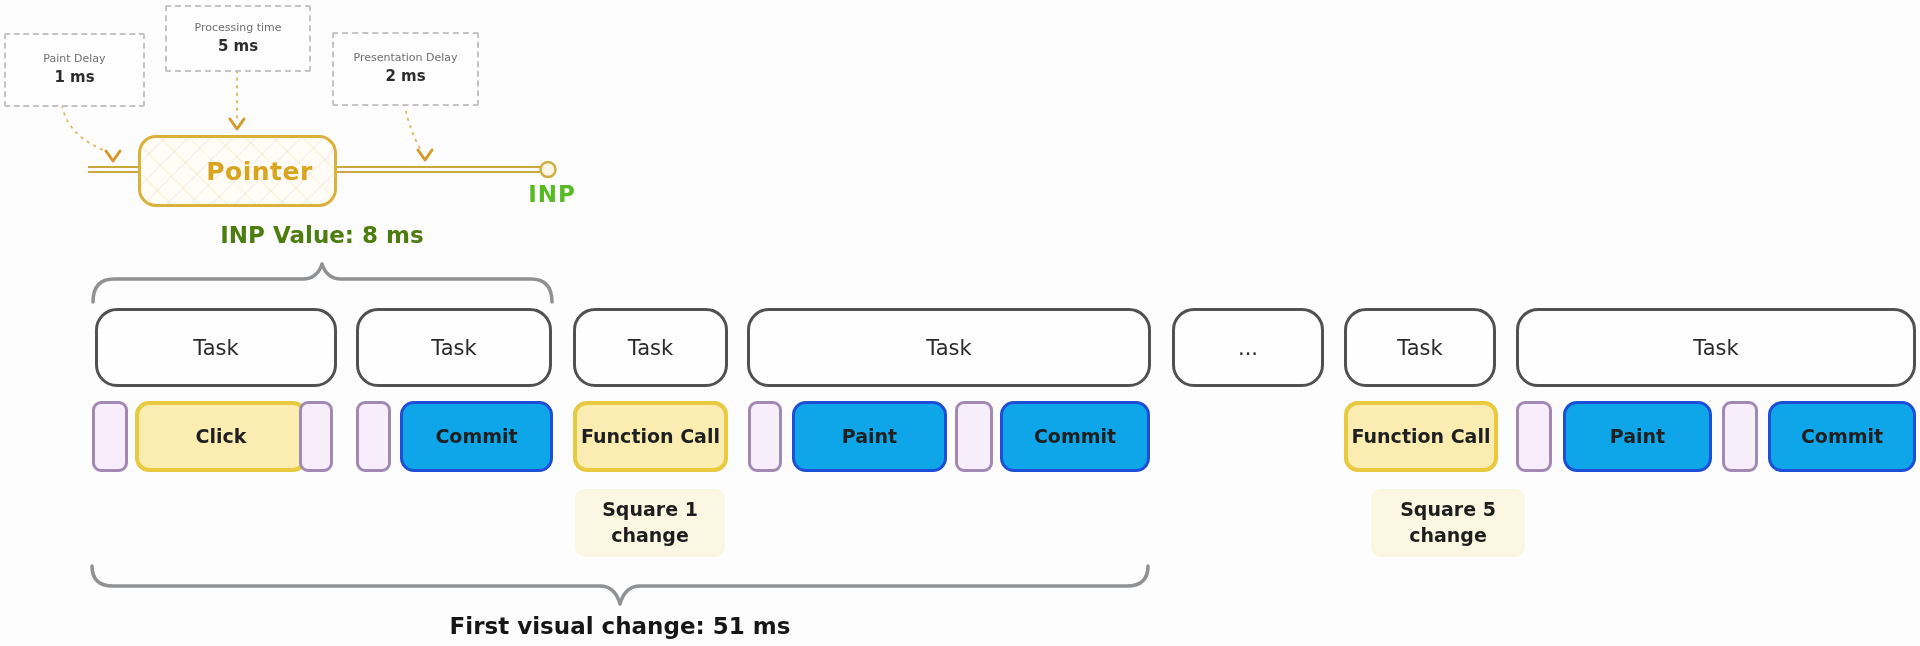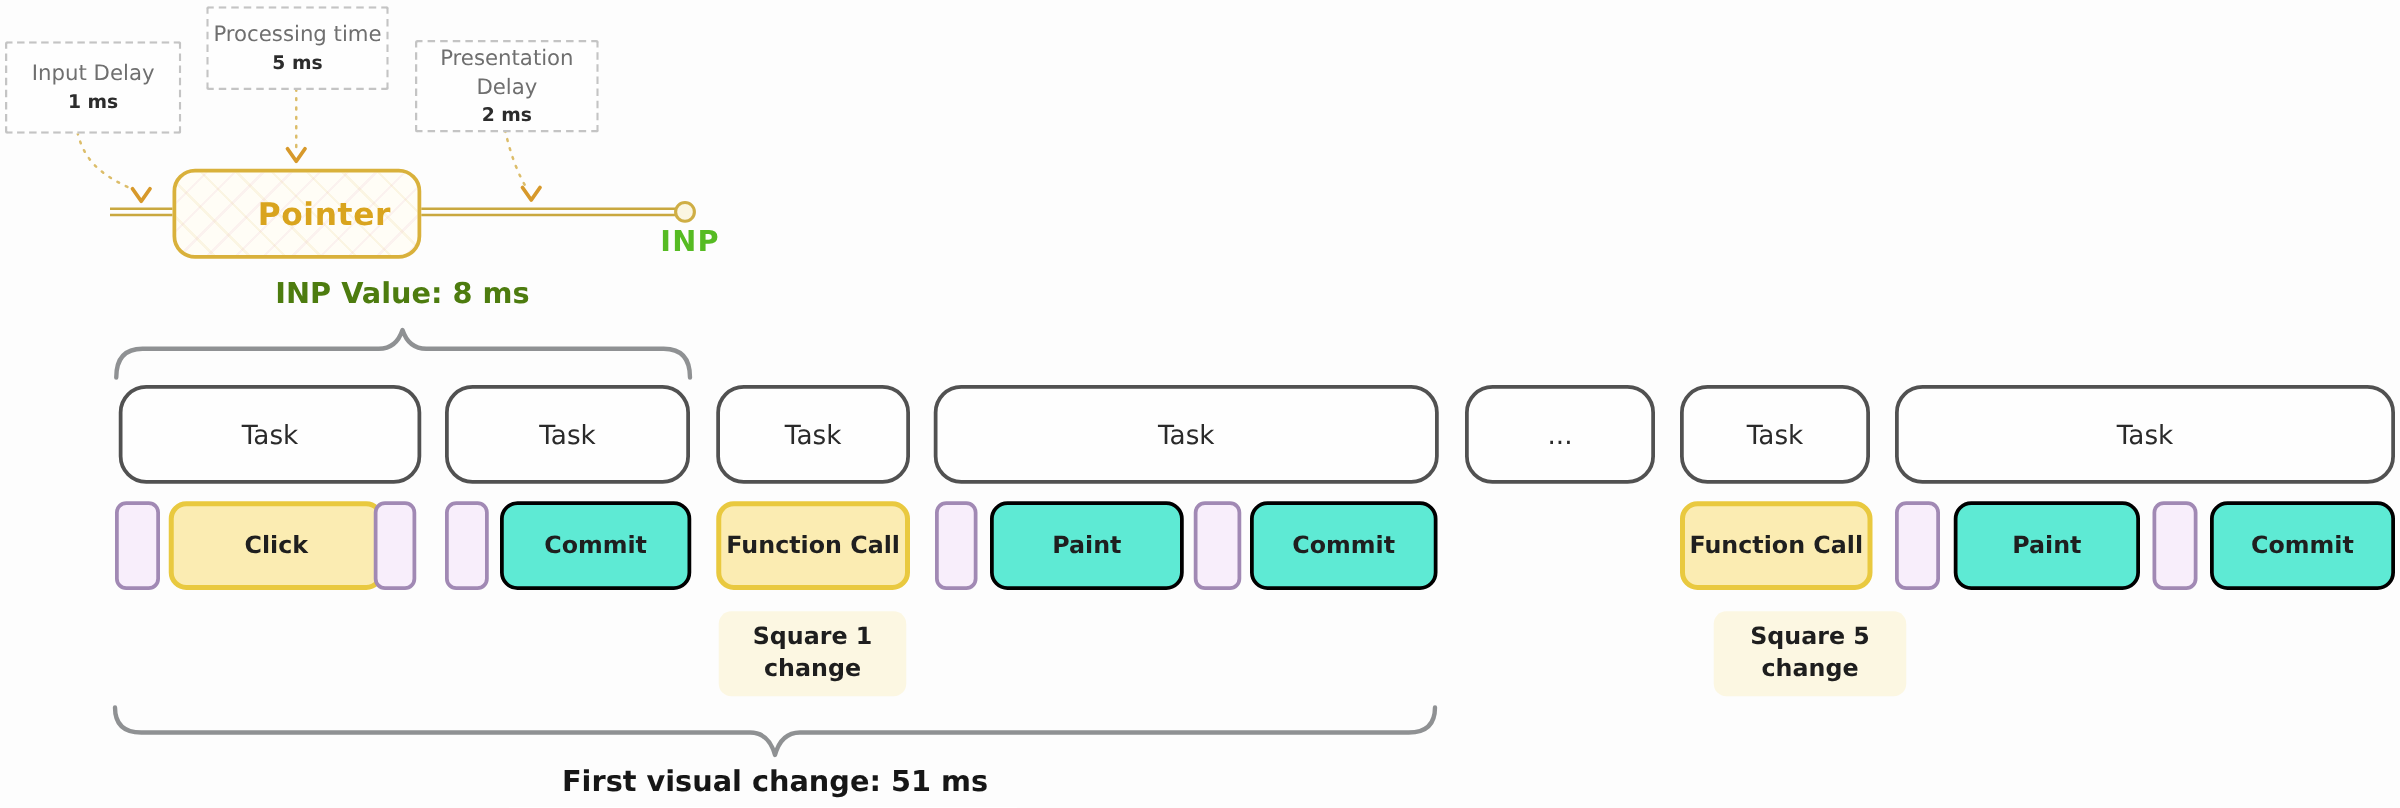--- a/index.html
+++ b/index.html
@@ -14,21 +14,21 @@
 
   
   .ann{
     position:absolute;
     border:2px dashed #c4c4c4;
     background:#fefefe;
     border-radius:2px;
     display:flex;flex-direction:column;align-items:center;justify-content:center;
     text-align:center;line-height:1.35;
   }
-  .ann-label{font-size:17px;color:#6f6f6f;}
+  .ann-label{font-size:11px;color:#6f6f6f;}
   .ann-value{font-size:15px;color:#2c2c2c;font-weight:700;}
 
   
   .pointer-box{
     position:absolute;left:138px;top:135px;width:199px;height:72px;
     border:3px solid #d9b13b;border-radius:18px;
     background:
       repeating-linear-gradient(135deg, rgba(226,165,190,0.12) 0 2px, transparent 2px 16px),
       repeating-linear-gradient(45deg, rgba(217,177,59,0.10) 0 2px, transparent 2px 20px),
       #fffdf6;
@@ -57,21 +57,21 @@
 
   
   .seg{
     position:absolute;top:401px;height:71px;
     display:flex;align-items:center;justify-content:center;
     box-sizing:border-box;text-align:center;line-height:1.2;
     font-size:19px;font-weight:700;color:#1f1f1f;
   }
   .seg.delay{background:#f8eefb;border:3px solid #a189b4;border-radius:9px;}
   .seg.yellow{background:#fbecb2;border:4px solid #e9c93f;border-radius:14px;}
-  .seg.green{background:#5eead4;border:3px solid #000000;border-radius:14px;}
+  .seg.green{background:#0ea5e9;border:3px solid #1d4ed8;border-radius:14px;}
 
   
   .note{
     position:absolute;top:489px;height:68px;
     background:#fcf7e2;border-radius:10px;
     display:flex;align-items:center;justify-content:center;
     text-align:center;font-size:19px;font-weight:700;color:#1e1e1e;line-height:1.35;
     padding:0 8px;box-sizing:border-box;
   }
 
@@ -105,21 +105,21 @@
       <path d="M 230 119 L 237 129 L 244 119"></path>
       <path d="M 418 150 L 425 160 L 432 150"></path>
     </g>
 
     <path fill="none" stroke="#8f9193" stroke-width="3.5" stroke-linecap="round" stroke-linejoin="round" d="M 93 302 Q 93 279 114 279 L 303 279 Q 317 279 322 264 Q 327 279 341 279 L 531 279 Q 552 279 552 302"></path>
 
     <path fill="none" stroke="#8f9193" stroke-width="3.5" stroke-linecap="round" stroke-linejoin="round" d="M 92 566 Q 92 586 113 586 L 600 586 Q 615 586 620 604 Q 625 586 640 586 L 1127 586 Q 1148 586 1148 566"></path>
   </svg>
 
   <div class="ann" style="left:4px;top:33px;width:137px;height:70px">
-    <div class="ann-label">Input Delay</div>
+    <div class="ann-label">Paint Delay</div>
     <div class="ann-value">1 ms</div>
   </div>
   <div class="ann" style="left:165px;top:5px;width:142px;height:63px">
     <div class="ann-label">Processing time</div>
     <div class="ann-value">5 ms</div>
   </div>
   <div class="ann" style="left:332px;top:32px;width:143px;height:70px">
     <div class="ann-label">Presentation Delay</div>
     <div class="ann-value">2 ms</div>
   </div>

